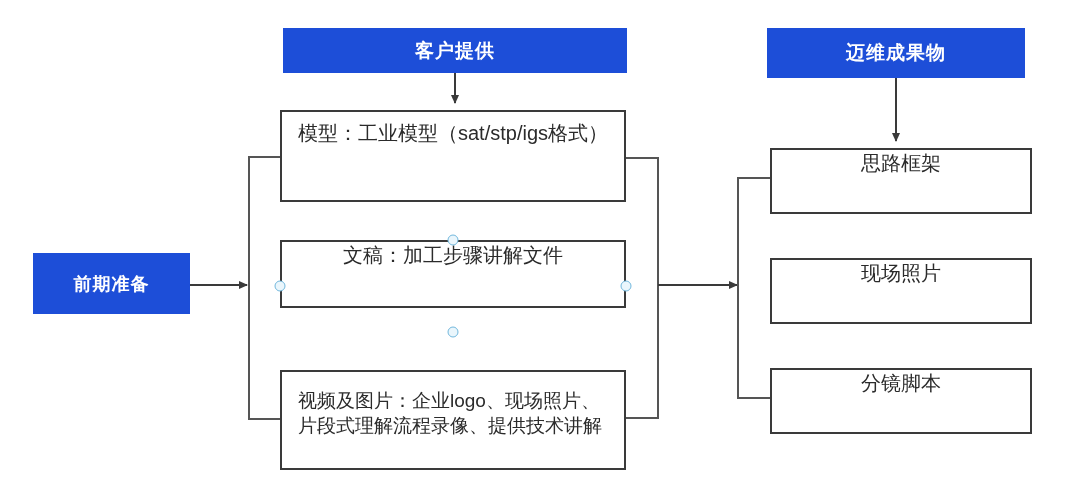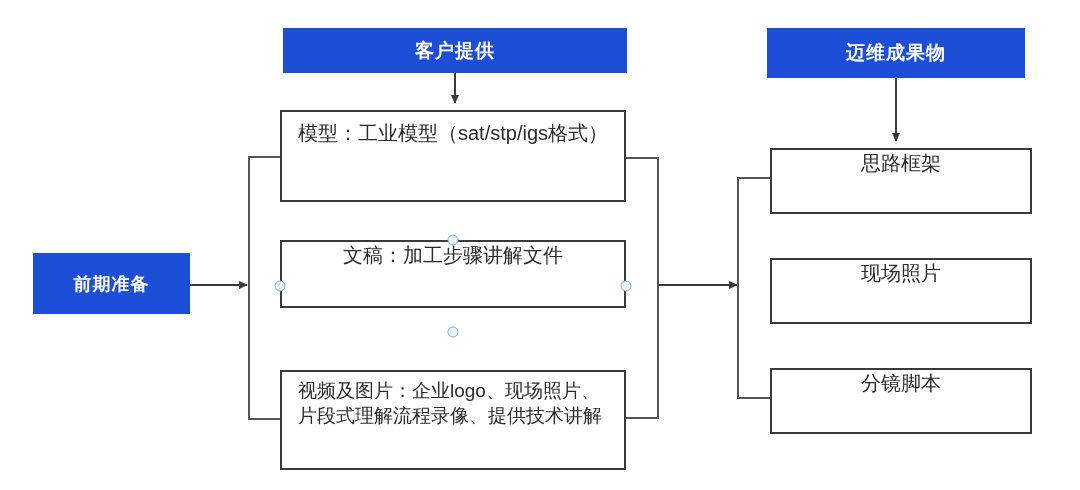--- a/index.html
+++ b/index.html
@@ -73,21 +73,21 @@
   }
   .wbox.center-text {
     display: flex;
     align-items: flex-start;
     justify-content: center;
     font-size: 20px;
   }
   #box-model      { left: 280px; top: 110px; width: 346px; height: 92px; }
   #box-document   { left: 280px; top: 240px; width: 346px; height: 68px; }
   #box-video      { left: 280px; top: 370px; width: 346px; height: 100px;
-                    font-size: 19px; padding-top: 6px; }
+                    font-size: 19px; padding-top: 16px; }
   #box-framework  { left: 770px; top: 148px; width: 262px; height: 66px; }
   #box-creative   { left: 770px; top: 258px; width: 262px; height: 66px; }
   #box-storyboard { left: 770px; top: 368px; width: 262px; height: 66px; }
 
   
   .wbox.selected { border-color: #3a3a3a; }
 
   
   #connectors {
     position: absolute;

